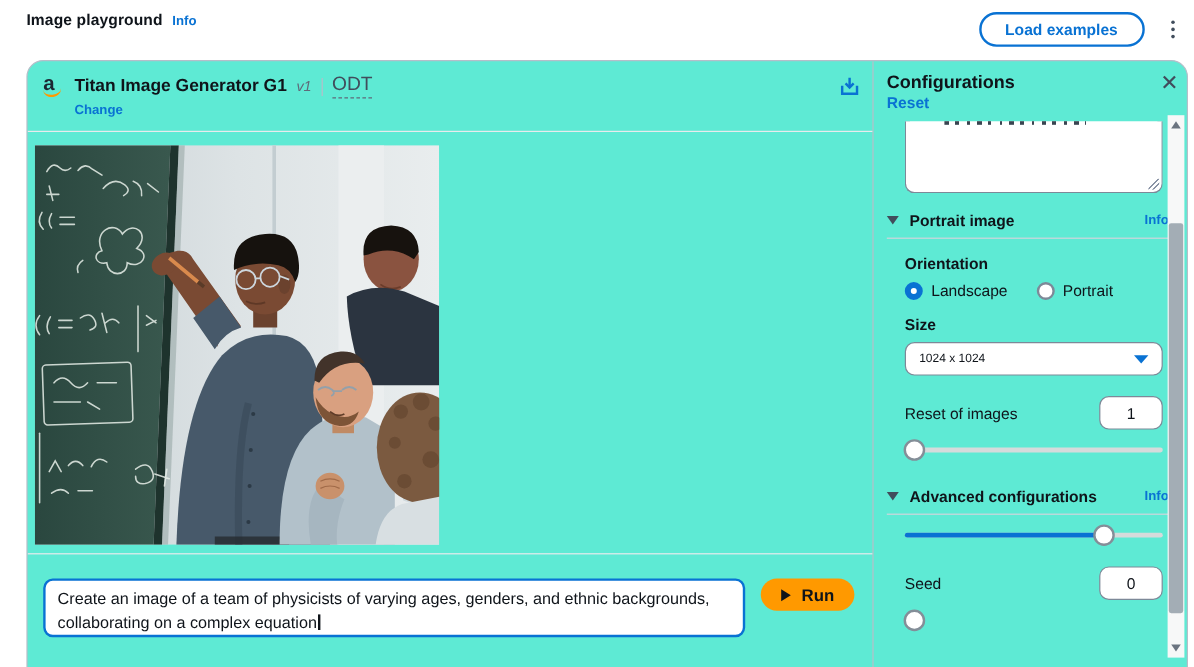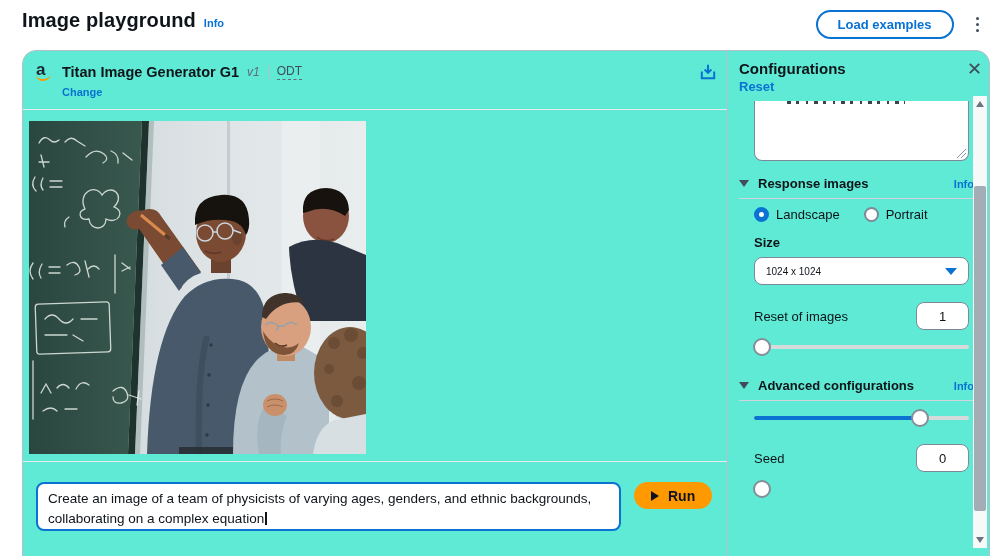--- a/index.html
+++ b/index.html
@@ -1,40 +1,40 @@
 <!DOCTYPE html>
 <html><head>
 <meta charset="utf-8">
 <style>
   * { margin:0; padding:0; box-sizing:border-box; }
   html,body { width:995px; height:556px; background:#fff; font-family:"Liberation Sans",sans-serif; color:#0f141a; overflow:hidden; }
 
   
   .page-header { position:absolute; left:22px; top:9px; right:10px; display:flex; align-items:flex-start; justify-content:space-between; }
   .title-row { display:flex; align-items:baseline; gap:8px; }
-  .h1 { font-size:20px; font-weight:700; letter-spacing:.1px; }
+  .h1 { font-size:13px; font-weight:700; letter-spacing:.1px; }
   .info-link { color:#0972d3; font-size:11px; font-weight:700; cursor:pointer; }
   .hdr-actions { display:flex; align-items:center; gap:16px; margin-top:1px; }
   .btn-outline { display:flex; align-items:center; justify-content:center; height:29px; padding:0 20px; border:2px solid #0972d3; border-radius:20px; color:#0972d3; font-size:13px; font-weight:700; background:#fff; cursor:pointer; }
   .kebab { display:flex; flex-direction:column; gap:2.5px; padding:4px 6px; cursor:pointer; }
   .kebab i { width:3.5px; height:3.5px; border-radius:50%; background:#414d5c; }
 
   
   .card { position:absolute; left:22px; top:50px; width:968px; height:540px; border:1px solid #b6bec9; border-radius:14px; background:#5eead4; display:flex; overflow:hidden; }
   .main-sec { width:705px; border-right:1px solid #b6bec9; position:relative; }
 
   .model-header { height:59px; border-bottom:1px solid #e9ebed; padding:11px 12px 0 13px; position:relative; }
   .model-row { display:flex; align-items:center; gap:8px; }
   .amz { position:relative; width:18px; height:20px; font-size:17px; font-weight:700; color:#1b2733; line-height:15px; }
   .amz::before { content:"a"; }
   .amz::after { content:""; position:absolute; left:0; bottom:1px; width:15px; height:6px; border-bottom:2.2px solid #ff9900; border-radius:0 0 60% 60% / 0 0 100% 100%; transform:rotate(-5deg); }
   .model-name { font-size:14.5px; font-weight:700; }
   .model-ver { font-size:12px; font-style:italic; color:#5f6b7a; }
   .vsep { width:1px; height:15px; background:#b6bec9; }
-  .odt { font-size:12px; color:#414d5c; border-bottom:1px dashed #5f6b7a; padding-bottom:1px; cursor:pointer; }
+  .odt { font-size:16px; color:#414d5c; border-bottom:1px dashed #5f6b7a; padding-bottom:1px; cursor:pointer; }
   .change-link { display:inline-block; margin:3px 0 18px 26px; color:#0972d3; font-size:11px; font-weight:700; cursor:pointer; }
   .dl-btn { position:absolute; top:12px; right:10px; width:18px; height:18px; cursor:pointer; }
 
   .image-area { height:352px; border-bottom:1px solid #e9ebed; padding:11px 0 0 6px; }
   .gen-img { width:337px; height:333px; display:block; }
 
   .prompt-row { padding:20px 12px 0 13px; display:flex; align-items:flex-start; gap:13px; }
   .prompt-box { width:585px; height:49px; border:2px solid #0972d3; border-radius:8px; padding:5px 10px; font-size:13.5px; line-height:1.45; color:#0f141a; background:#fff; cursor:text; }
   .caret { display:inline-block; width:1.5px; height:13px; background:#0f141a; margin-left:1px; vertical-align:-2px; }
   .run-btn { display:flex; align-items:center; gap:9px; height:27px; padding:0 17px; background:#ff9900; border:none; border-radius:16px; font-size:14px; font-weight:700; color:#0f141a; cursor:pointer; margin-top:0; }
@@ -255,25 +255,26 @@
 
       
       <div class="ta-wrap">
         <div class="cut-text"></div>
         <div class="grip"></div>
       </div>
 
       
       <div class="sec-head mt1">
         <span class="tri"></span>
-        <span class="sec-title">Response images</span>
+        <span class="sec-title">Portrait image</span>
         <span class="sec-info">Info</span>
       </div>
 
       <div class="ctl">
+        <div class="lbl">Orientation</div>
         <div class="radio-row">
           <label class="radio-opt">
             <span class="radio sel"></span>
             <span>Landscape</span>
           </label>
           <label class="radio-opt">
             <span class="radio unsel"></span>
             <span>Portrait</span>
           </label>
         </div>

